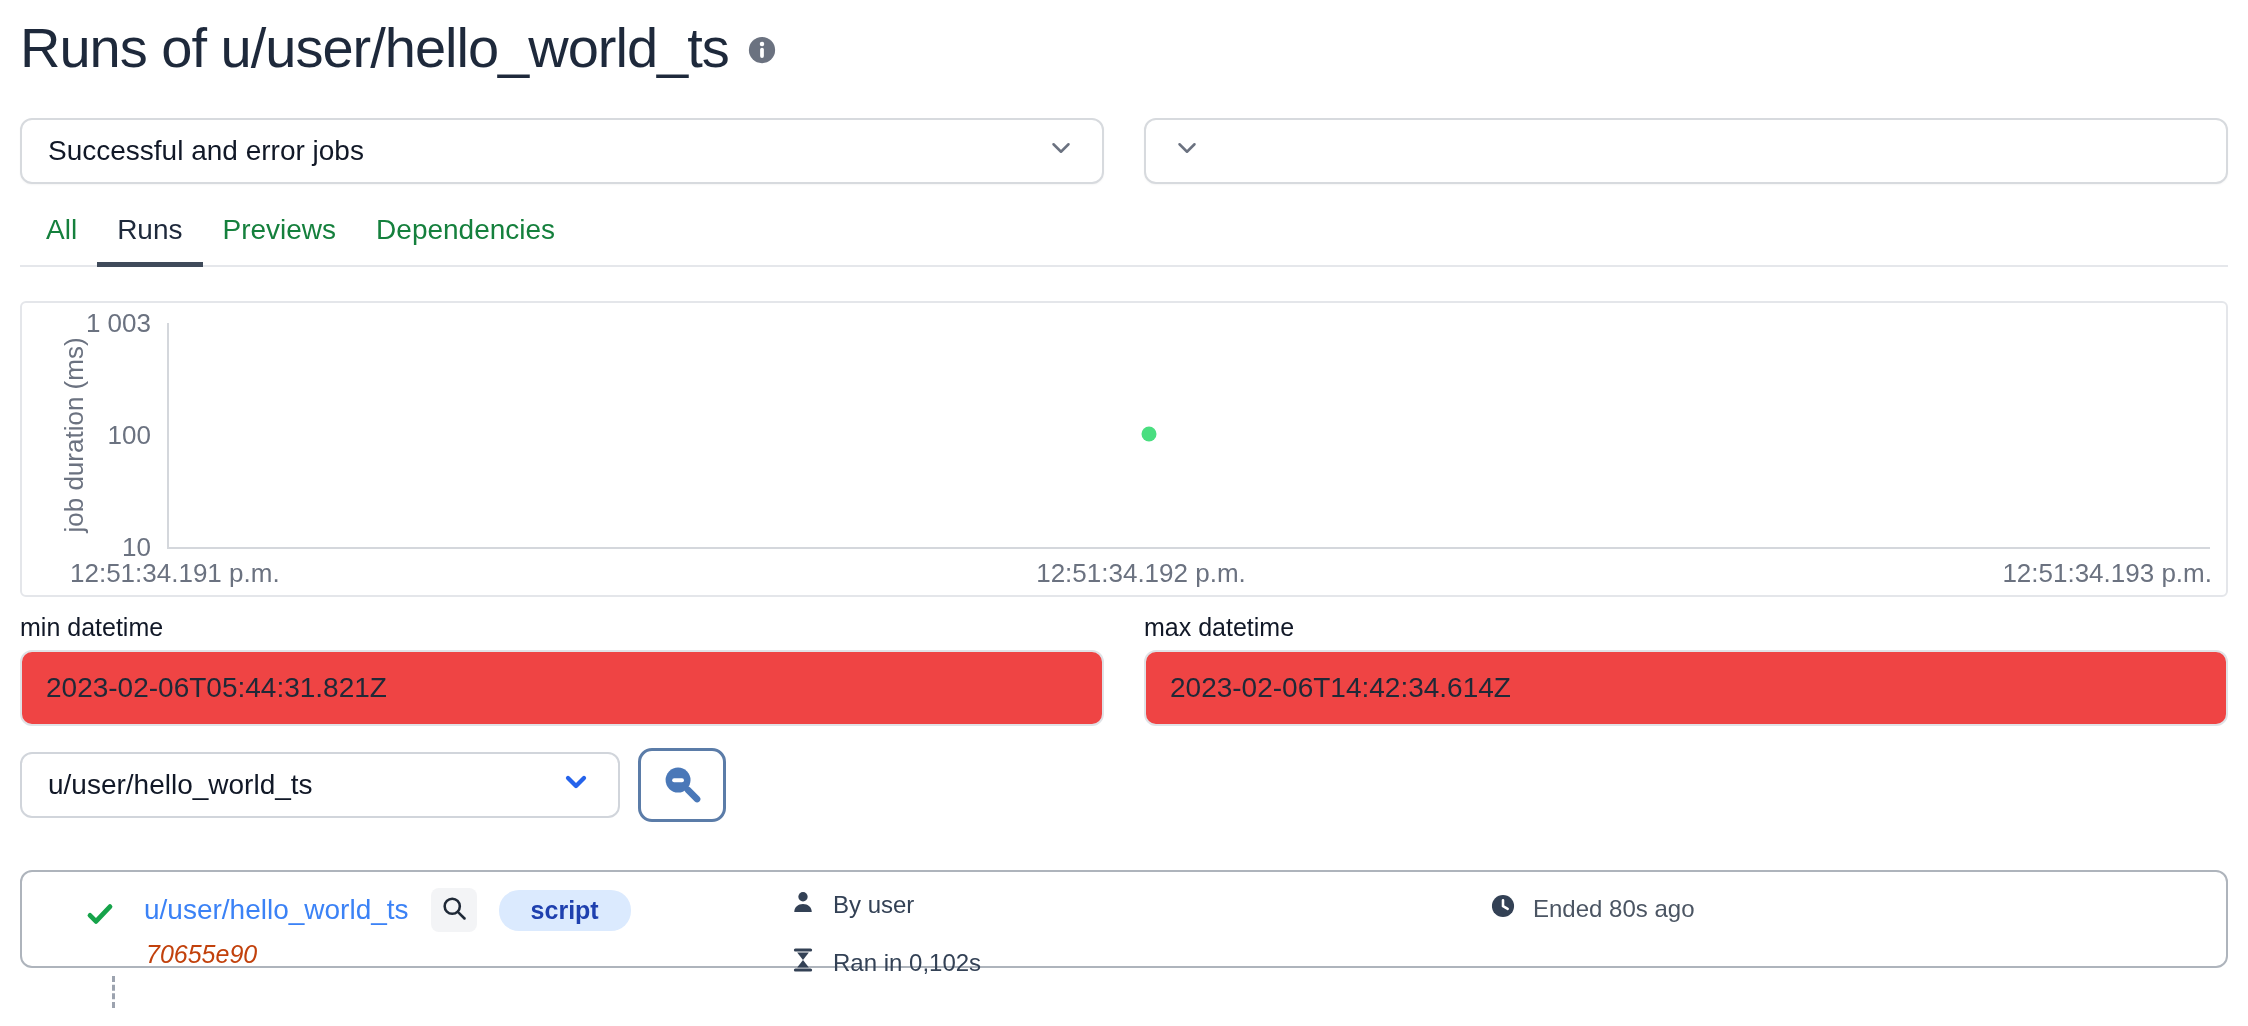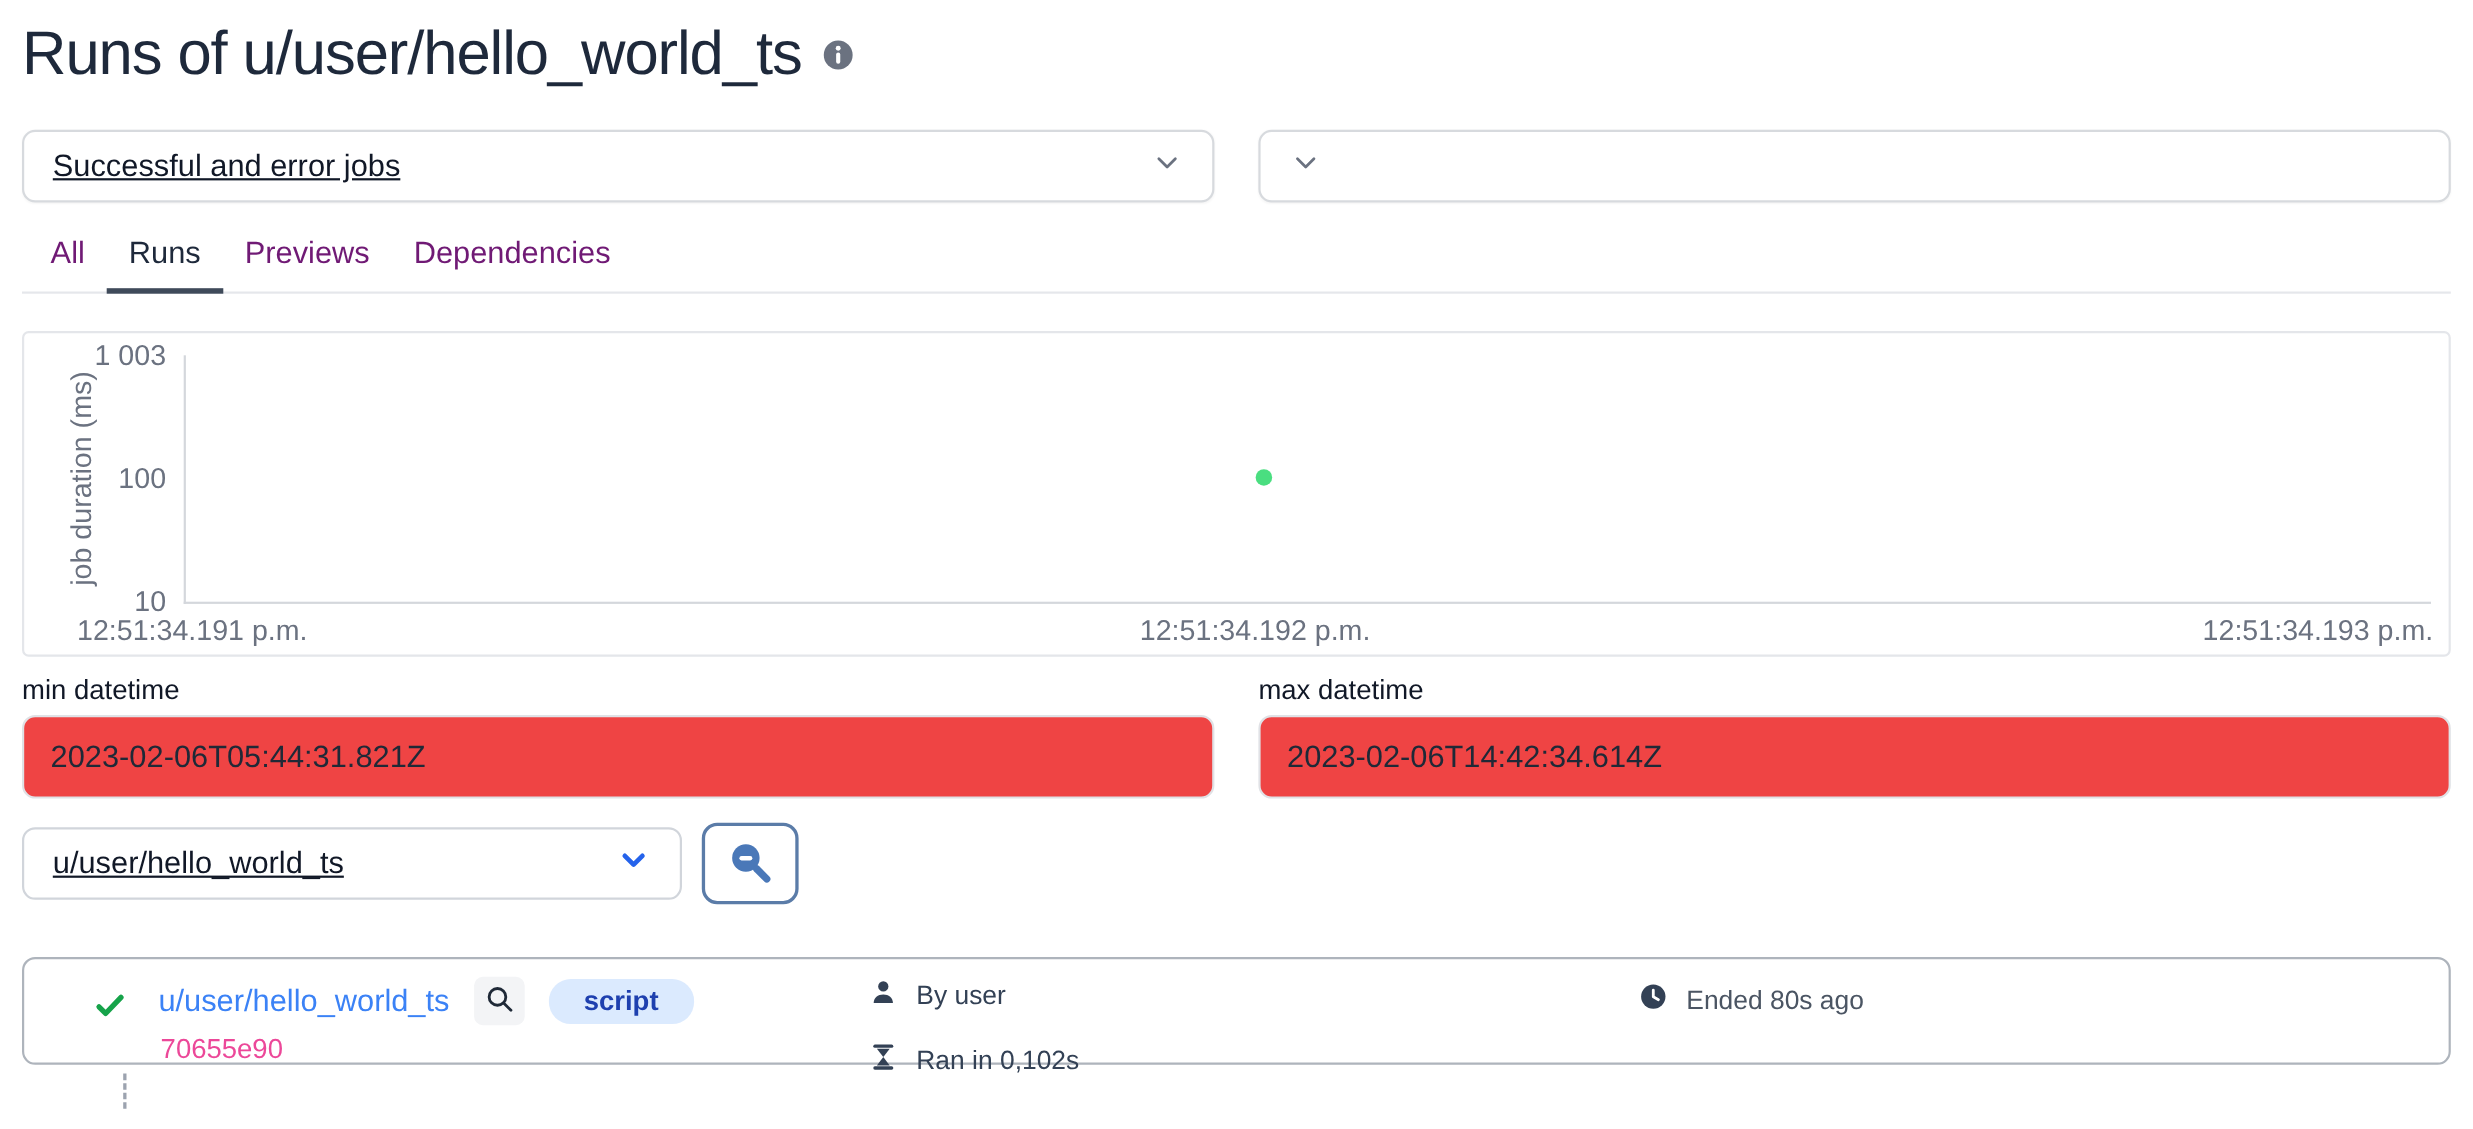--- a/index.html
+++ b/index.html
@@ -18,26 +18,25 @@
   .page-header{display:flex;align-items:center;gap:18px;height:62px}
   .page-header h1{font-size:56px;font-weight:400;letter-spacing:-1px;color:#1e293b}
   .info-icon{display:inline-flex;margin-top:6px;cursor:pointer}
   
   .filters-row{display:grid;grid-template-columns:1fr 1fr;gap:40px;margin-top:40px}
   .select-box{
     height:66px;border:2px solid #d7dade;border-radius:12px;background:#fff;
     display:flex;align-items:center;justify-content:space-between;
     padding:0 26px;font-size:28px;color:#111827;cursor:pointer;
     box-shadow:0 1px 2px rgba(0,0,0,.04);
-    text-decoration:underline;
   }
   
   .tabs{display:flex;margin-top:30px;border-bottom:2px solid #e5e7eb;padding-left:6px}
   .tab{
-    padding:0 20px 16px;font-size:28px;color:#701a75;cursor:pointer;
+    padding:0 20px 16px;font-size:28px;color:#15803d;cursor:pointer;
     border-bottom:5px solid transparent;margin-bottom:-2px;
   }
   .tab.active{color:var(--tab-active);font-weight:400;border-bottom-color:#3f4a5a}
   
   .chart{position:relative;margin-top:34px;height:296px;border:2px solid #e4e6ea;border-radius:6px;background:#fff}
   .y-axis-title{
     position:absolute;left:52px;top:132px;transform:translate(-50%,-50%) rotate(-90deg);
     font-size:26px;color:var(--muted-text);white-space:nowrap;
   }
   .plot{position:absolute;left:145px;right:16px;top:20px;bottom:46px;
@@ -66,21 +65,21 @@
   .run-card{margin-top:48px;border:2px solid #aeb4bc;border-radius:12px;background:#fff;height:98px}
   .run-row{display:flex;align-items:flex-start;padding:16px 30px 0 62px;cursor:pointer}
   .check-wrap{margin-top:10px;flex:0 0 34px}
   .run-main{margin-left:26px;width:645px}
   .line1{display:flex;align-items:center;gap:22px}
   .run-path{font-size:28px;color:var(--link-blue);text-decoration:none}
   .chip{width:46px;height:44px;background:#f3f4f6;border-radius:8px;
     display:inline-flex;align-items:center;justify-content:center;cursor:pointer}
   .badge{background:var(--badge-bg);color:var(--badge-text);font-size:25px;font-weight:700;
     padding:8px 32px;border-radius:20px;line-height:1}
-  .run-id{font-size:25px;color:#ec4899;margin-top:8px;margin-left:2px}
+  .run-id{font-size:25px;color:#c2410c;font-style:italic;margin-top:8px;margin-left:2px}
   .run-meta{width:700px}
   .meta-line{display:flex;align-items:center;gap:16px;font-size:24px;color:#334155}
   .run-meta .meta-line + .meta-line{margin-top:24px}
   .run-ended{color:#4b5563;margin-top:4px}
   
   .timeline-tick{width:0;height:32px;border-left:3px dashed #9ca3af;margin:8px 0 0 92px}
 </style>
 </head>
 <body>
 

